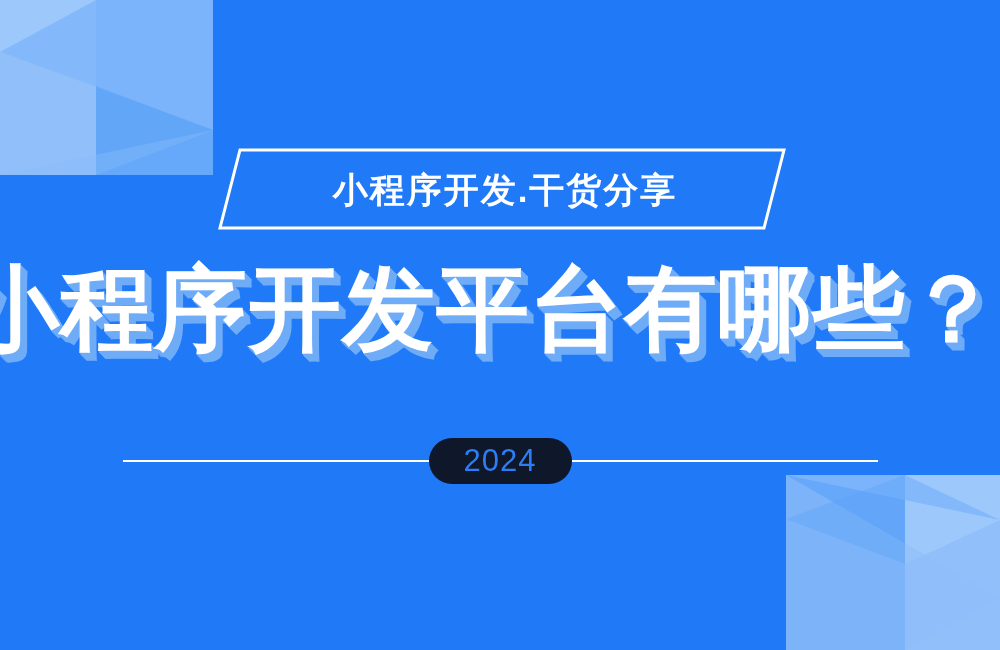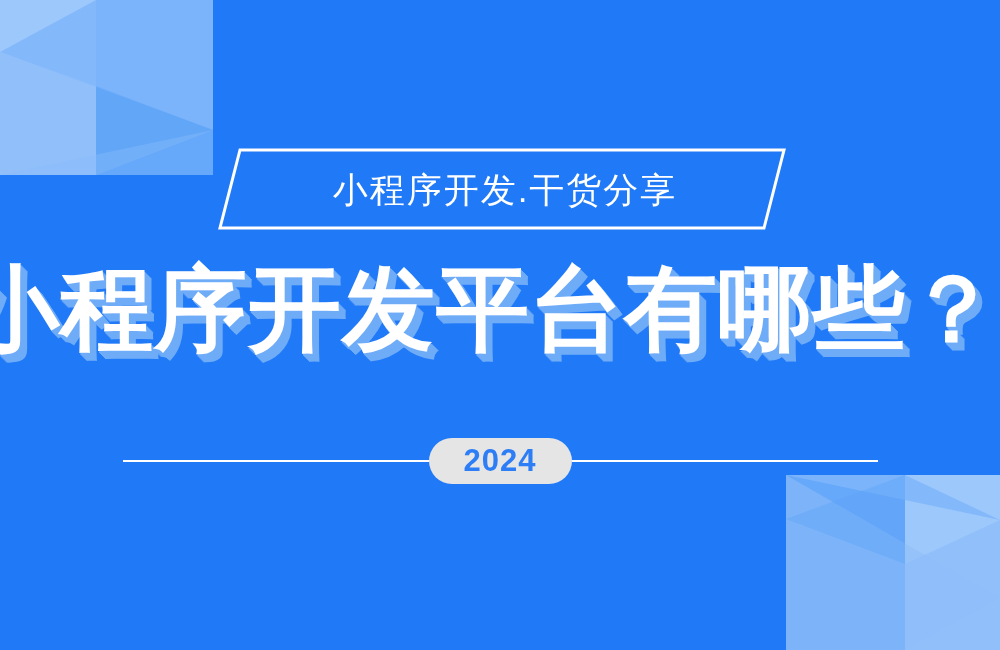--- a/index.html
+++ b/index.html
@@ -49,21 +49,21 @@
     position: absolute;
     left: 0;
     top: 0;
     width: 568px;
     height: 82px;
     display: flex;
     align-items: center;
     justify-content: center;
     color: #FFFFFF;
     font-size: 35px;
-    font-weight: normal;
+    font-weight: bold;
     letter-spacing: 2px;
     line-height: 1;
     padding-left: 6px;
     box-sizing: border-box;
     white-space: nowrap;
   }
 
   
   .title-wrap {
     position: absolute;
@@ -111,24 +111,24 @@
     flex: none;
   }
   .year-rule.left  { margin-right: -4px; }
   .year-rule.right { margin-left: -4px; }
   .year-pill {
     position: relative;
     z-index: 2;
     width: 143px;
     height: 46px;
     border-radius: 23px;
-    background: #e5e5e5;
+    background: #0f172a;
     color: #2D7DF6;
     font-size: 31px;
-    font-weight: bold;
+    font-weight: normal;
     letter-spacing: 1px;
     display: flex;
     align-items: center;
     justify-content: center;
     flex: none;
     box-sizing: border-box;
   }
 </style>
 </head>
 <body>

